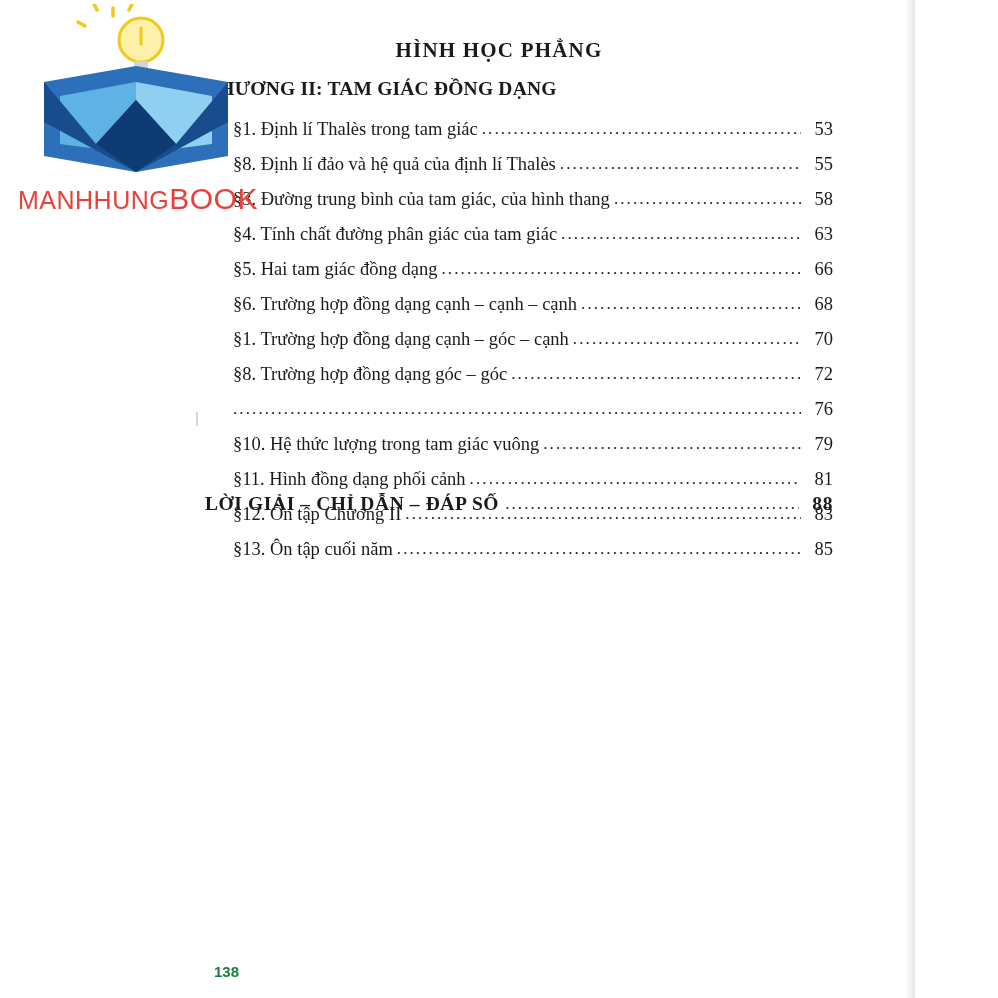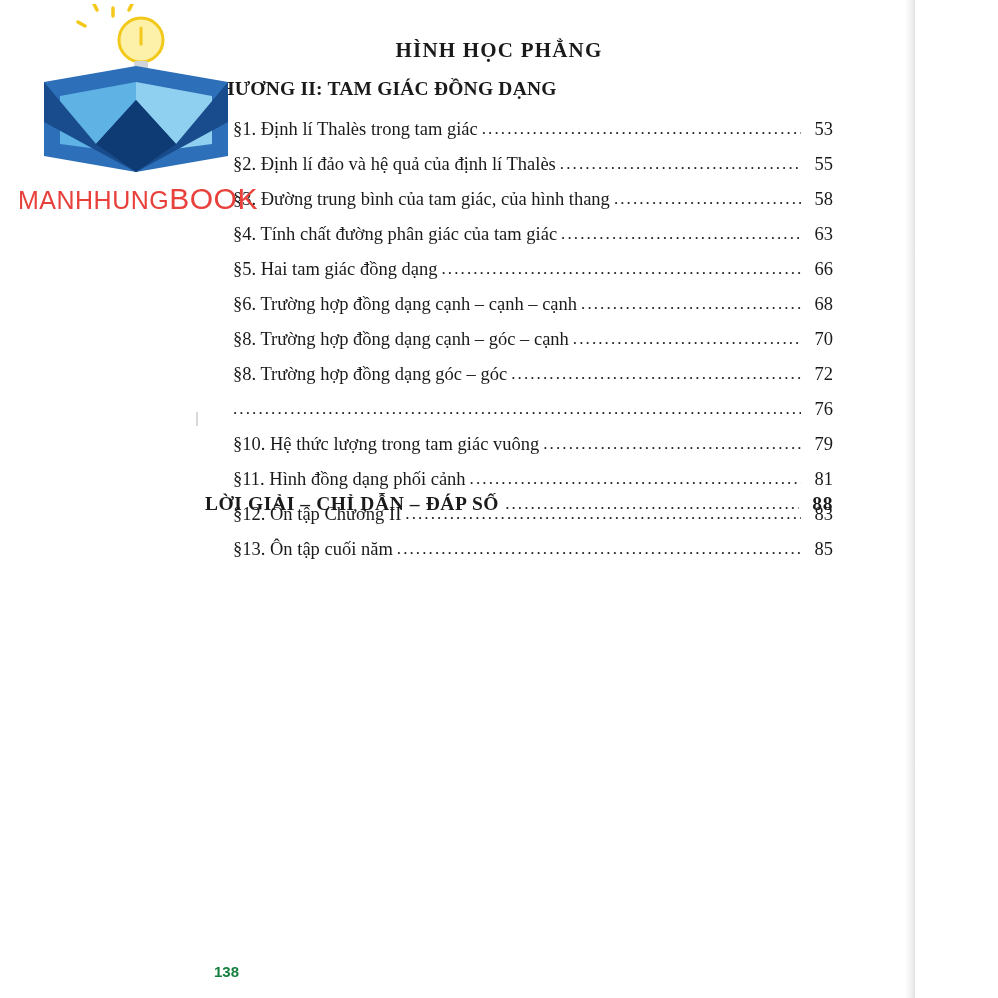--- a/index.html
+++ b/index.html
@@ -153,21 +153,21 @@
 
   <div class="toc">
 
     <div class="toc-row">
       <span class="toc-label">§1. Định lí Thalès trong tam giác</span>
       <span class="toc-dots">................................................................................................................................</span>
       <span class="toc-page">53</span>
     </div>
 
     <div class="toc-row">
-      <span class="toc-label">§2. Định lí đảo và hệ quả của định lí Thalès</span>
+      <span class="toc-label">§8. Định lí đảo và hệ quả của định lí Thalès</span>
       <span class="toc-dots">................................................................................................................................</span>
       <span class="toc-page">55</span>
     </div>
 
     <div class="toc-row">
       <span class="toc-label">§3. Đường trung bình của tam giác, của hình thang</span>
       <span class="toc-dots">................................................................................................................................</span>
       <span class="toc-page">58</span>
     </div>
 
@@ -183,21 +183,21 @@
       <span class="toc-page">66</span>
     </div>
 
     <div class="toc-row">
       <span class="toc-label">§6. Trường hợp đồng dạng cạnh – cạnh – cạnh</span>
       <span class="toc-dots">................................................................................................................................</span>
       <span class="toc-page">68</span>
     </div>
 
     <div class="toc-row">
-      <span class="toc-label">§8. Trường hợp đồng dạng cạnh – góc – cạnh</span>
+      <span class="toc-label">§1. Trường hợp đồng dạng cạnh – góc – cạnh</span>
       <span class="toc-dots">................................................................................................................................</span>
       <span class="toc-page">70</span>
     </div>
 
     <div class="toc-row">
       <span class="toc-label">§8. Trường hợp đồng dạng góc – góc</span>
       <span class="toc-dots">................................................................................................................................</span>
       <span class="toc-page">72</span>
     </div>
 

